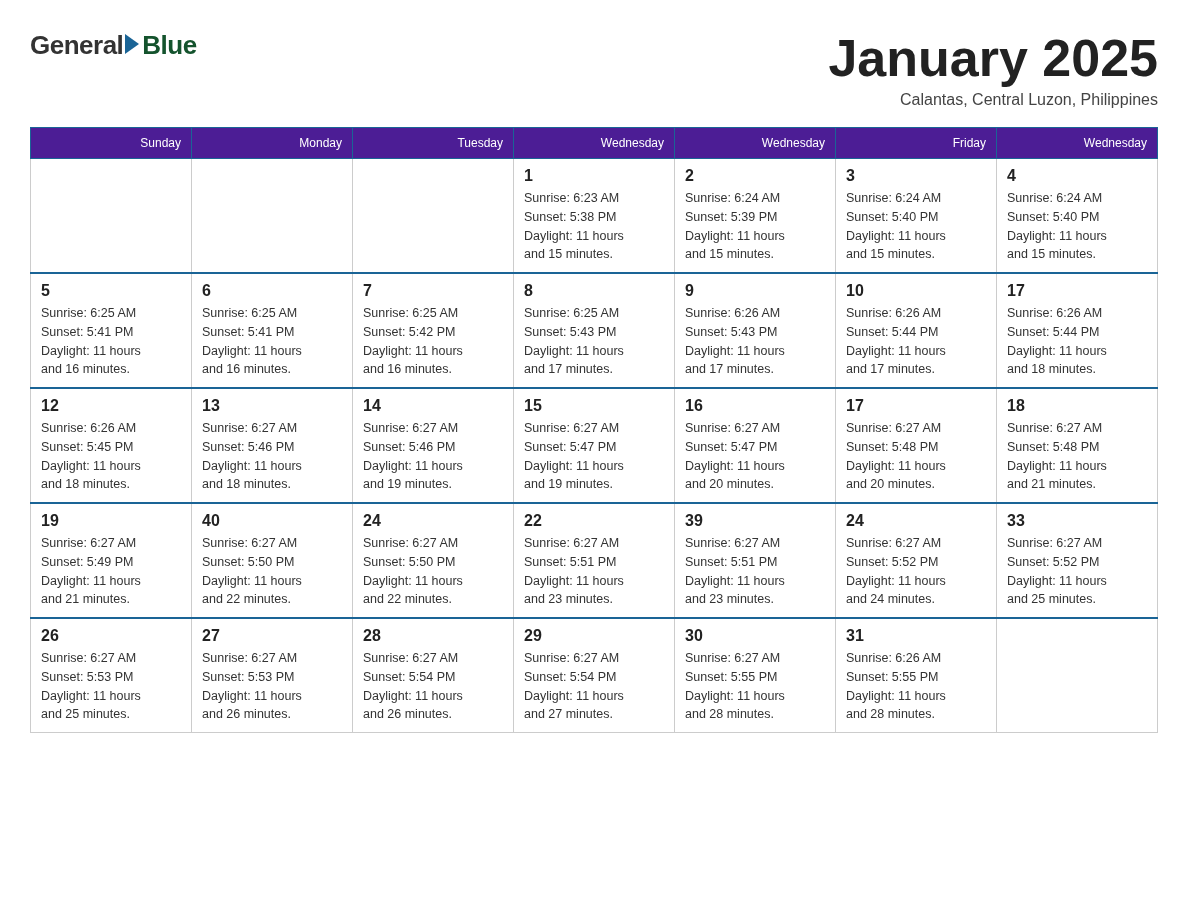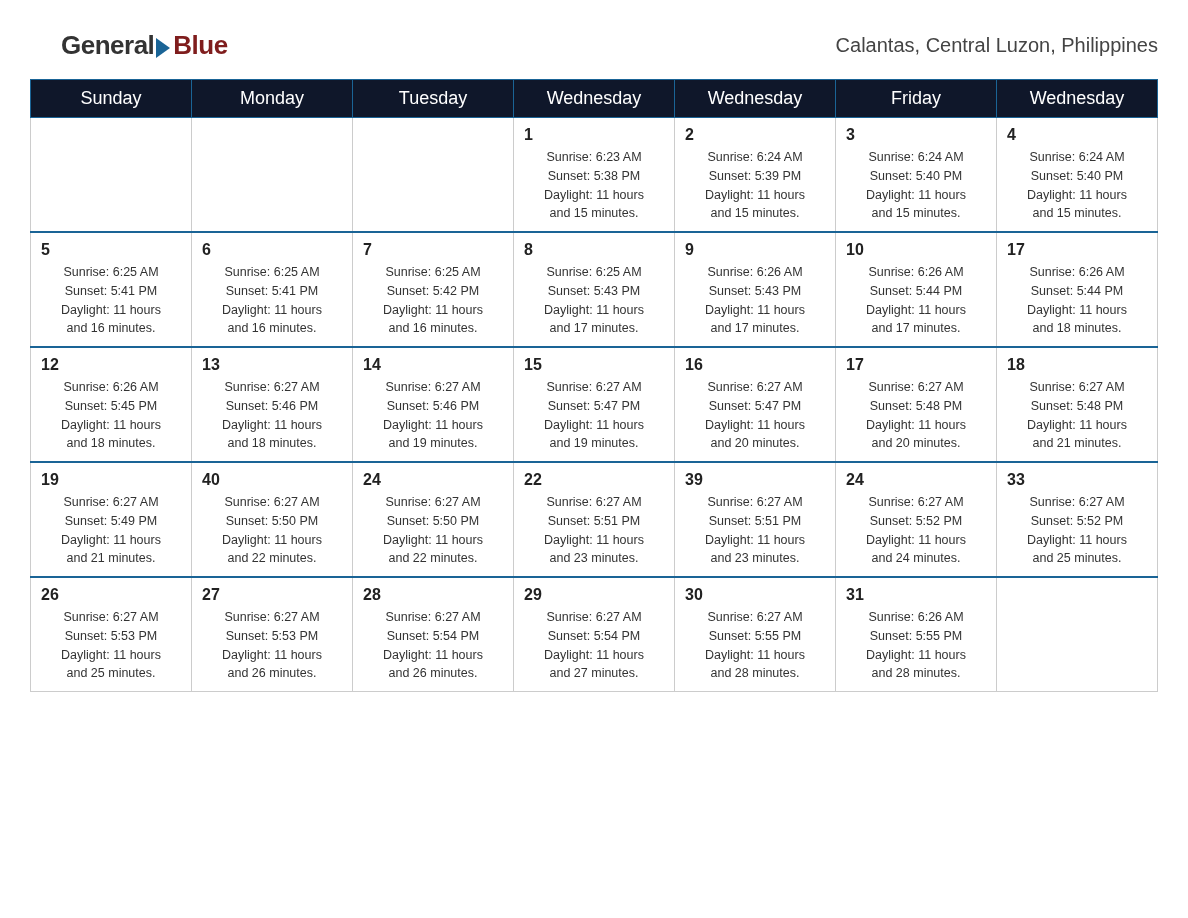--- a/index.html
+++ b/index.html
@@ -16,111 +16,109 @@
       align-items: flex-start;
       margin-bottom: 18px;
     }
     .logo {
       display: flex;
       flex-direction: column;
       align-items: flex-start;
     }
     .logo-top {
       display: flex;
-      align-items: center;
-      margin-left: 31px;
     }
     .logo-general {
       font-size: 26px;
       font-weight: bold;
       color: #333;
       letter-spacing: -0.5px;
     }
     .logo-arrow {
       width: 0;
       height: 0;
       border-left: 14px solid #1a6496;
       border-top: 10px solid transparent;
       border-bottom: 10px solid transparent;
       margin-left: 2px;
       margin-top: 4px;
     }
     .logo-blue {
       font-size: 26px;
       font-weight: bold;
-      color: #7f1d1d;
+      color: #14532d;
       margin-left: 3px;
       letter-spacing: -0.5px;
     }
     .header-right {
       text-align: right;
     }
     .month-title {
       font-size: 52px;
       font-weight: bold;
       color: #222;
       line-height: 1.1;
     }
     .location-title {
-      font-size: 20px;
+      font-size: 16px;
       color: #444;
       margin-top: 4px;
     }
     .calendar {
       width: 100%;
       border-collapse: collapse;
       border: 1px solid #aaa;
     }
     .calendar th {
-      background-color: #0f172a;
+      background-color: #4c1d95;
       color: #fff;
-      text-align: center;
+      text-align: right;
       padding: 8px 10px;
-      font-size: 18px;
+      font-size: 12px;
       font-weight: normal;
       border: 1px solid #1a6496;
     }
     .calendar td {
       vertical-align: top;
       padding: 8px 10px;
       border: 1px solid #ccc;
       width: calc(100% / 7);
       min-height: 100px;
     }
     .day-number {
       font-size: 16px;
       font-weight: bold;
       color: #222;
       margin-bottom: 4px;
     }
     .day-info {
       font-size: 12.5px;
       color: #333;
       line-height: 1.5;
-      text-align: center;
     }
     .empty-cell {
       background: #fff;
     }
     .row-divider td {
       border-top: 2px solid #1a6496;
     }
   </style>
 </head>
 <body>
 
 <div class="header">
   <div class="logo">
     <div class="logo-top">
       <span class="logo-general">General</span>
       <div class="logo-arrow"></div>
       <span class="logo-blue">Blue</span>
     </div>
   </div>
   <div class="header-right">
+    <div class="month-title">January 2025</div>
     <div class="location-title">Calantas, Central Luzon, Philippines</div>
   </div>
 </div>
 
 <table class="calendar">
   <thead>
     <tr>
     <th>Sunday</th>
         <th>Monday</th>
         <th>Tuesday</th>

